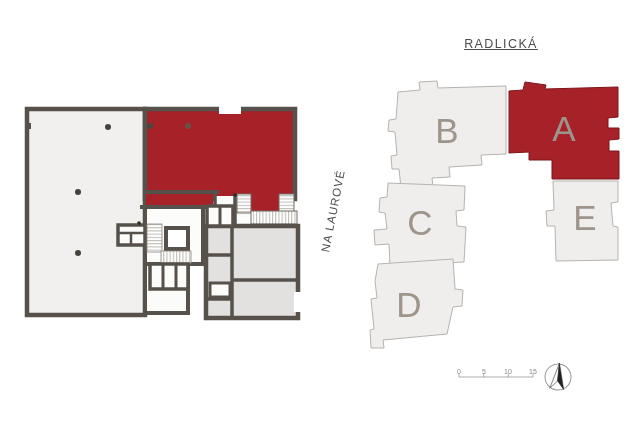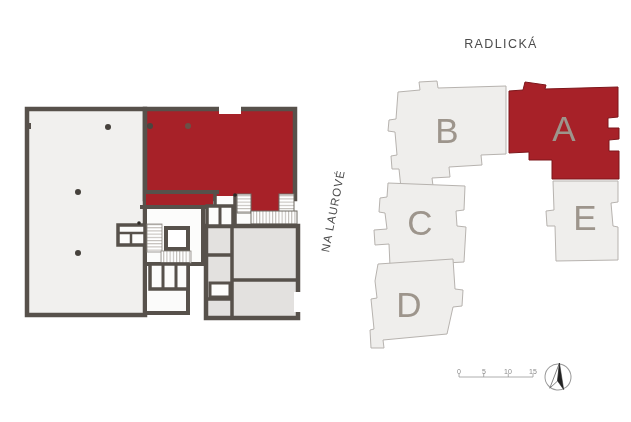--- a/index.html
+++ b/index.html
@@ -117,21 +117,21 @@
       <line x1="533" y1="373.5" x2="533" y2="377" stroke="#9a9a9a" stroke-width="0.8"></line>
     </g>
 
     <g transform="rotate(6 558 377)">
       <circle cx="558" cy="377" r="13" fill="#ffffff" stroke="#9a9a9a" stroke-width="1"></circle>
       <polygon points="558,363 551,389 558,381" fill="#ffffff" stroke="#6b6b6b" stroke-width="0.8"></polygon>
       <polygon points="558,363 565,389 558,381" fill="#222222" stroke="#222222" stroke-width="0.5"></polygon>
     </g>
   </svg>
 
-  <div class="street-label" style="left:501px;top:44px;">RADLICKÁ</div>
+  <div class="street-label" style="left:501px;top:44px;text-decoration:underline;">RADLICKÁ</div>
   <div class="street-label vertical" style="left:333px;top:211px;">NA LAUROVÉ</div>
 
   <div class="bldg-label" style="left:447px;top:130px;">B</div>
   <div class="bldg-label" style="left:564px;top:128px;">A</div>
   <div class="bldg-label" style="left:420px;top:222px;">C</div>
   <div class="bldg-label" style="left:409px;top:304px;">D</div>
   <div class="bldg-label" style="left:585px;top:217px;">E</div>
 
   <div class="scale-num" style="left:459px;top:371px;">0</div>
   <div class="scale-num" style="left:484px;top:371px;">5</div>

